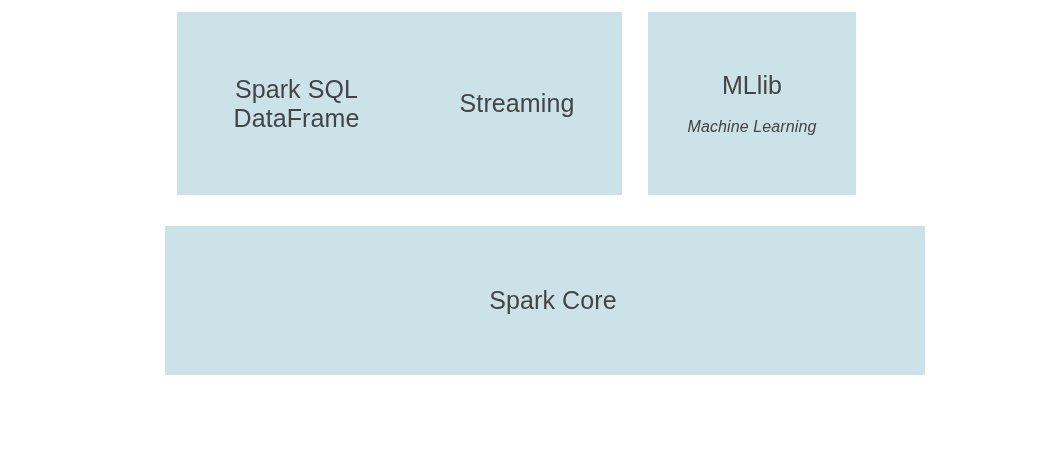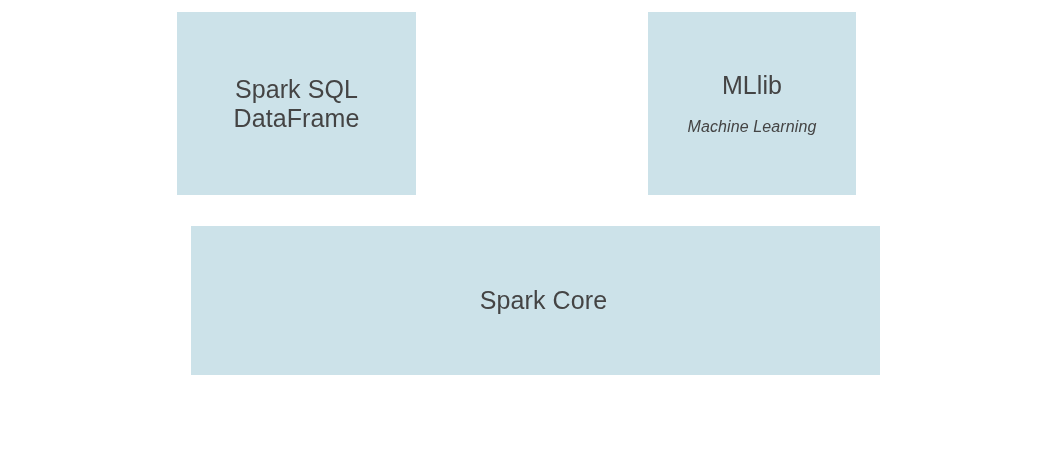--- a/index.html
+++ b/index.html
@@ -72,37 +72,40 @@
   
   #block-mllib {
     left: 648px;
     top: 12px;
     width: 208px;
     height: 183px;
   }
 
   
   #block-spark-core {
-    left: 191px;
+    left: 165px;
     top: 226px;
-    width: 689px;
+    width: 760px;
     height: 149px;
     padding-left: 16px;
   }
 </style>
 </head>
 <body>
 
 <div id="diagram-canvas">
 
   <div class="block" id="block-spark-sql">
     <div class="block-title">Spark SQL
 DataFrame</div>
   </div>
 
+  <div class="block" id="block-streaming">
+    <div class="block-title">Streaming</div>
+  </div>
 
   <div class="block" id="block-mllib">
     <div class="block-title">MLlib</div>
     <div class="block-subtitle">Machine Learning</div>
   </div>
 
   <div class="block" id="block-spark-core">
     <div class="block-title">Spark Core</div>
   </div>
 

